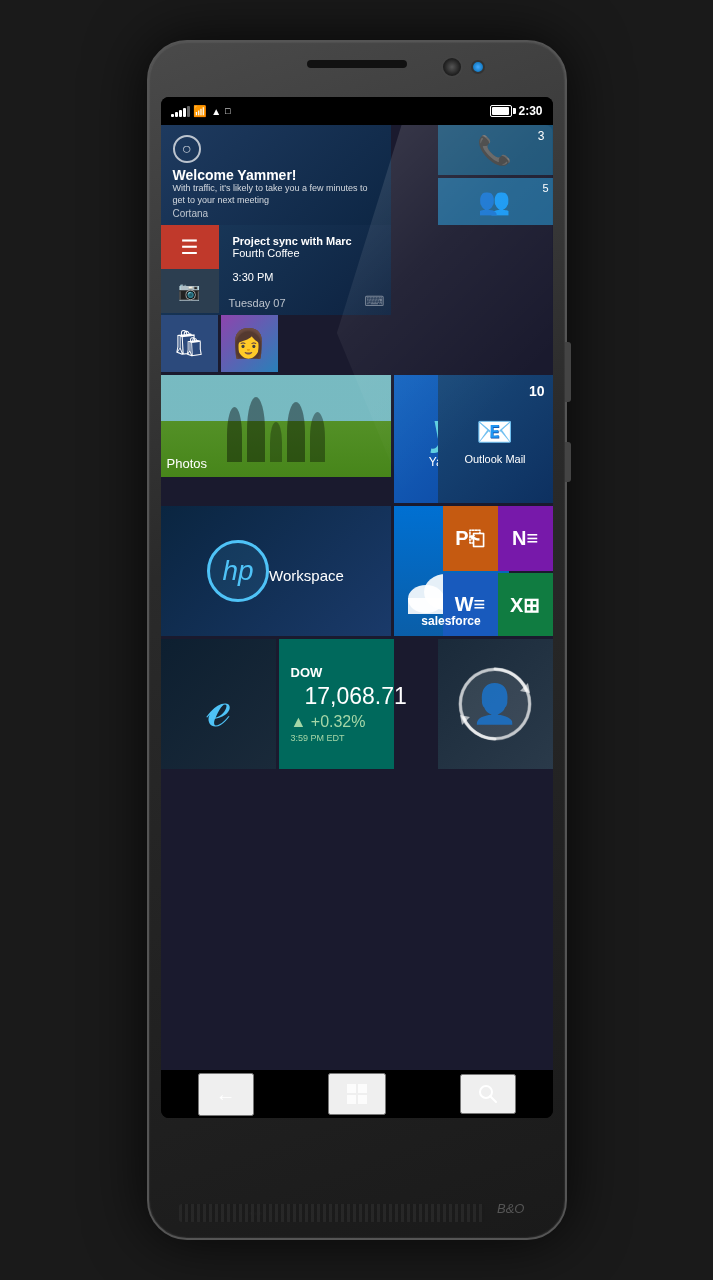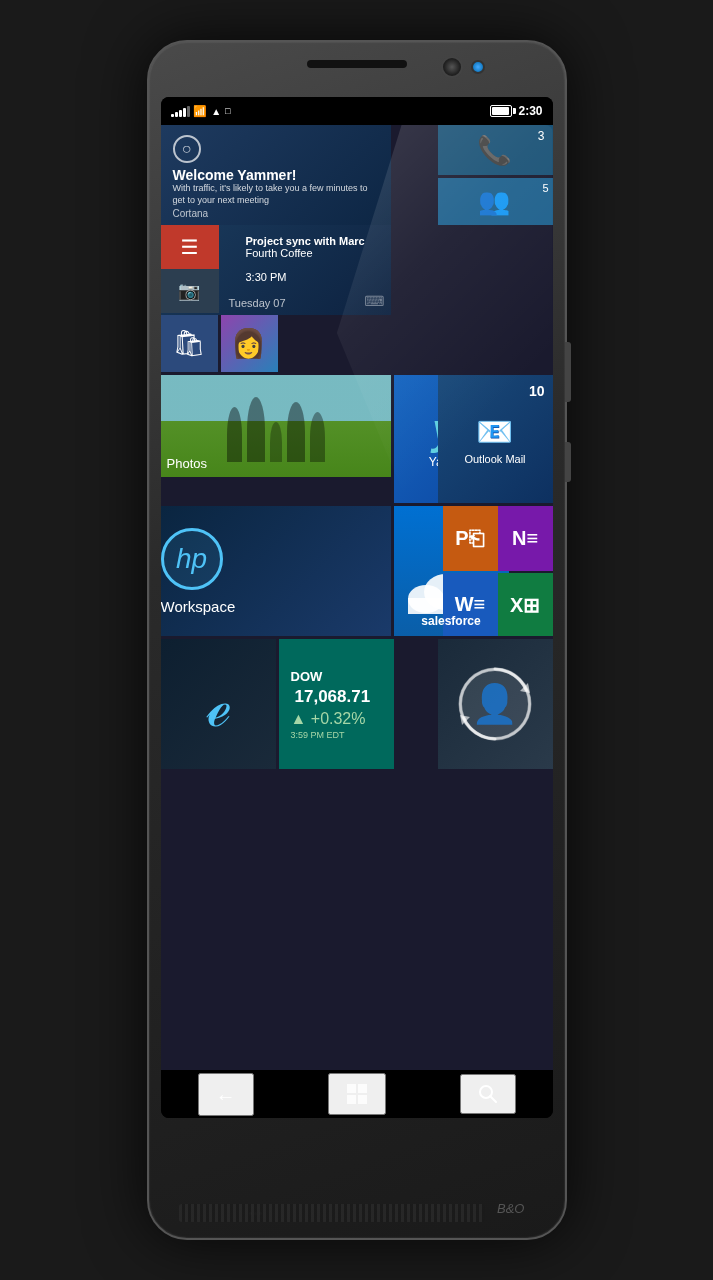--- a/index.html
+++ b/index.html
@@ -323,21 +323,21 @@
 
         <div style="position:absolute;top:100px;left:0;width:230px;height:90px;background:linear-gradient(135deg,#1a3a5c,#0d2240);display:flex;overflow:hidden;">
           <div style="display:flex;flex-direction:column;width:60px;">
             <div style="width:58px;height:44px;background:#c0392b;display:flex;align-items:center;justify-content:center;color:white;font-size:20px;">
               ☰
             </div>
             <div style="width:58px;height:44px;background:#2c3e50;display:flex;align-items:center;justify-content:center;color:white;font-size:18px;">
               📷
             </div>
           </div>
-          <div style="padding:10px 25px;color:white;flex:1;position:relative;">
+          <div style="padding:10px 12px;color:white;flex:1;position:relative;">
             <p style="font-size:11px;font-weight:600;">Project sync with Marc</p>
             <p style="font-size:11px;">Fourth Coffee</p>
             <p style="font-size:11px;margin-top:12px;">3:30 PM</p>
             <p style="font-size:11px;position:absolute;bottom:6px;left:8px;opacity:0.7;">Tuesday 07</p>
           </div>
           <div style="position:absolute;bottom:6px;right:6px;font-size:14px;color:rgba(255,255,255,0.4);">⌨</div>
         </div>
 
         <div style="position:absolute;top:190px;left:0;width:57px;height:57px;background:#2c4a7c;display:flex;align-items:center;justify-content:center;color:white;font-size:26px;">
           🛍
@@ -364,21 +364,21 @@
           <div style="font-size:42px;font-style:italic;font-weight:bold;color:#60d0e0;line-height:1;">y:</div>
           <span style="font-size:12px;margin-top:4px;">Yammer</span>
         </div>
 
         <div style="position:absolute;top:250px;right:0;width:115px;height:128px;background:linear-gradient(135deg,#1a4a7a,#0d3060);display:flex;flex-direction:column;align-items:center;justify-content:center;color:white;position:absolute;">
           <div style="position:absolute;top:8px;right:8px;font-size:14px;font-weight:bold;">10</div>
           <div style="font-size:30px;">📧</div>
           <span style="font-size:11px;margin-top:4px;text-align:center;">Outlook Mail</span>
         </div>
 
-        <div style="position:absolute;top:381px;left:0;width:230px;height:130px;background:linear-gradient(135deg,#0a2540,#1a3a6a);display:flex;flex-direction:column;justify-content:center;color:white;">
+        <div style="position:absolute;top:381px;left:0;width:230px;height:130px;background:linear-gradient(135deg,#0a2540,#1a3a6a);display:flex;flex-direction:row;align-items:center;justify-content:center;color:white;">
           <div style="width:62px;height:62px;border-radius:50%;border:3px solid #4fc3f7;display:flex;align-items:center;justify-content:center;font-size:28px;font-weight:300;font-style:italic;color:#4fc3f7;background:rgba(79,195,247,0.1);">hp</div>
           <span style="font-size:15px;margin-top:8px;font-weight:400;">Workspace</span>
         </div>
 
         <div style="position:absolute;top:381px;left:233px;width:115px;height:130px;background:linear-gradient(180deg,#0070d2,#0a5ea8);display:flex;flex-direction:column;align-items:center;justify-content:flex-end;color:white;overflow:hidden;padding-bottom:8px;">
           <div style="position:absolute;top:10px;left:50%;transform:translateX(-50%);font-size:26px;font-weight:200;color:rgba(255,255,255,0.7);">↑</div>
 
           <svg style="position:absolute;bottom:22px;width:100px;height:50px;" viewBox="0 0 100 50">
             <ellipse cx="25" cy="35" rx="18" ry="14" fill="white" opacity="0.9"></ellipse>
             <ellipse cx="45" cy="28" rx="22" ry="18" fill="white" opacity="0.9"></ellipse>
@@ -403,21 +403,21 @@
         <div style="position:absolute;top:448px;right:0;width:55px;height:63px;background:#107c41;display:flex;flex-direction:column;align-items:center;justify-content:center;color:white;">
           <span style="font-size:20px;font-weight:bold;">X⊞</span>
         </div>
 
         <div style="position:absolute;top:514px;left:0;width:115px;height:130px;background:linear-gradient(135deg,#0d1f30,#1a2a3a);display:flex;align-items:center;justify-content:center;color:#4fc3f7;font-size:56px;">
           <span>ℯ</span>
         </div>
 
         <div style="position:absolute;top:514px;left:118px;width:115px;height:130px;background:#00695c;display:flex;flex-direction:column;justify-content:center;padding:12px;color:white;">
           <span style="font-size:13px;font-weight:600;">DOW</span>
-          <span style="font-size:17px;font-weight:700;margin:3px 4px;">17,068.71</span>
+          <span style="font-size:23px;font-weight:400;margin:3px 14px;">17,068.71</span>
           <span style="font-size:16px;color:#a5d6a7;">▲ +0.32%</span>
           <span style="font-size:9px;color:#a5d6a7;margin-top:2px;">3:59 PM EDT</span>
         </div>
 
         <div style="position:absolute;top:514px;right:0;width:115px;height:130px;background:linear-gradient(135deg,#1a2a3a,#2a3a4a);display:flex;align-items:center;justify-content:center;">
           <div style="width:72px;height:72px;border-radius:50%;border:3px solid rgba(255,255,255,0.5);display:flex;align-items:center;justify-content:center;color:rgba(255,255,255,0.8);font-size:38px;background:rgba(255,255,255,0.1);">
             👤
           </div>
 
           <svg style="position:absolute;width:78px;height:78px;" viewBox="0 0 78 78">

